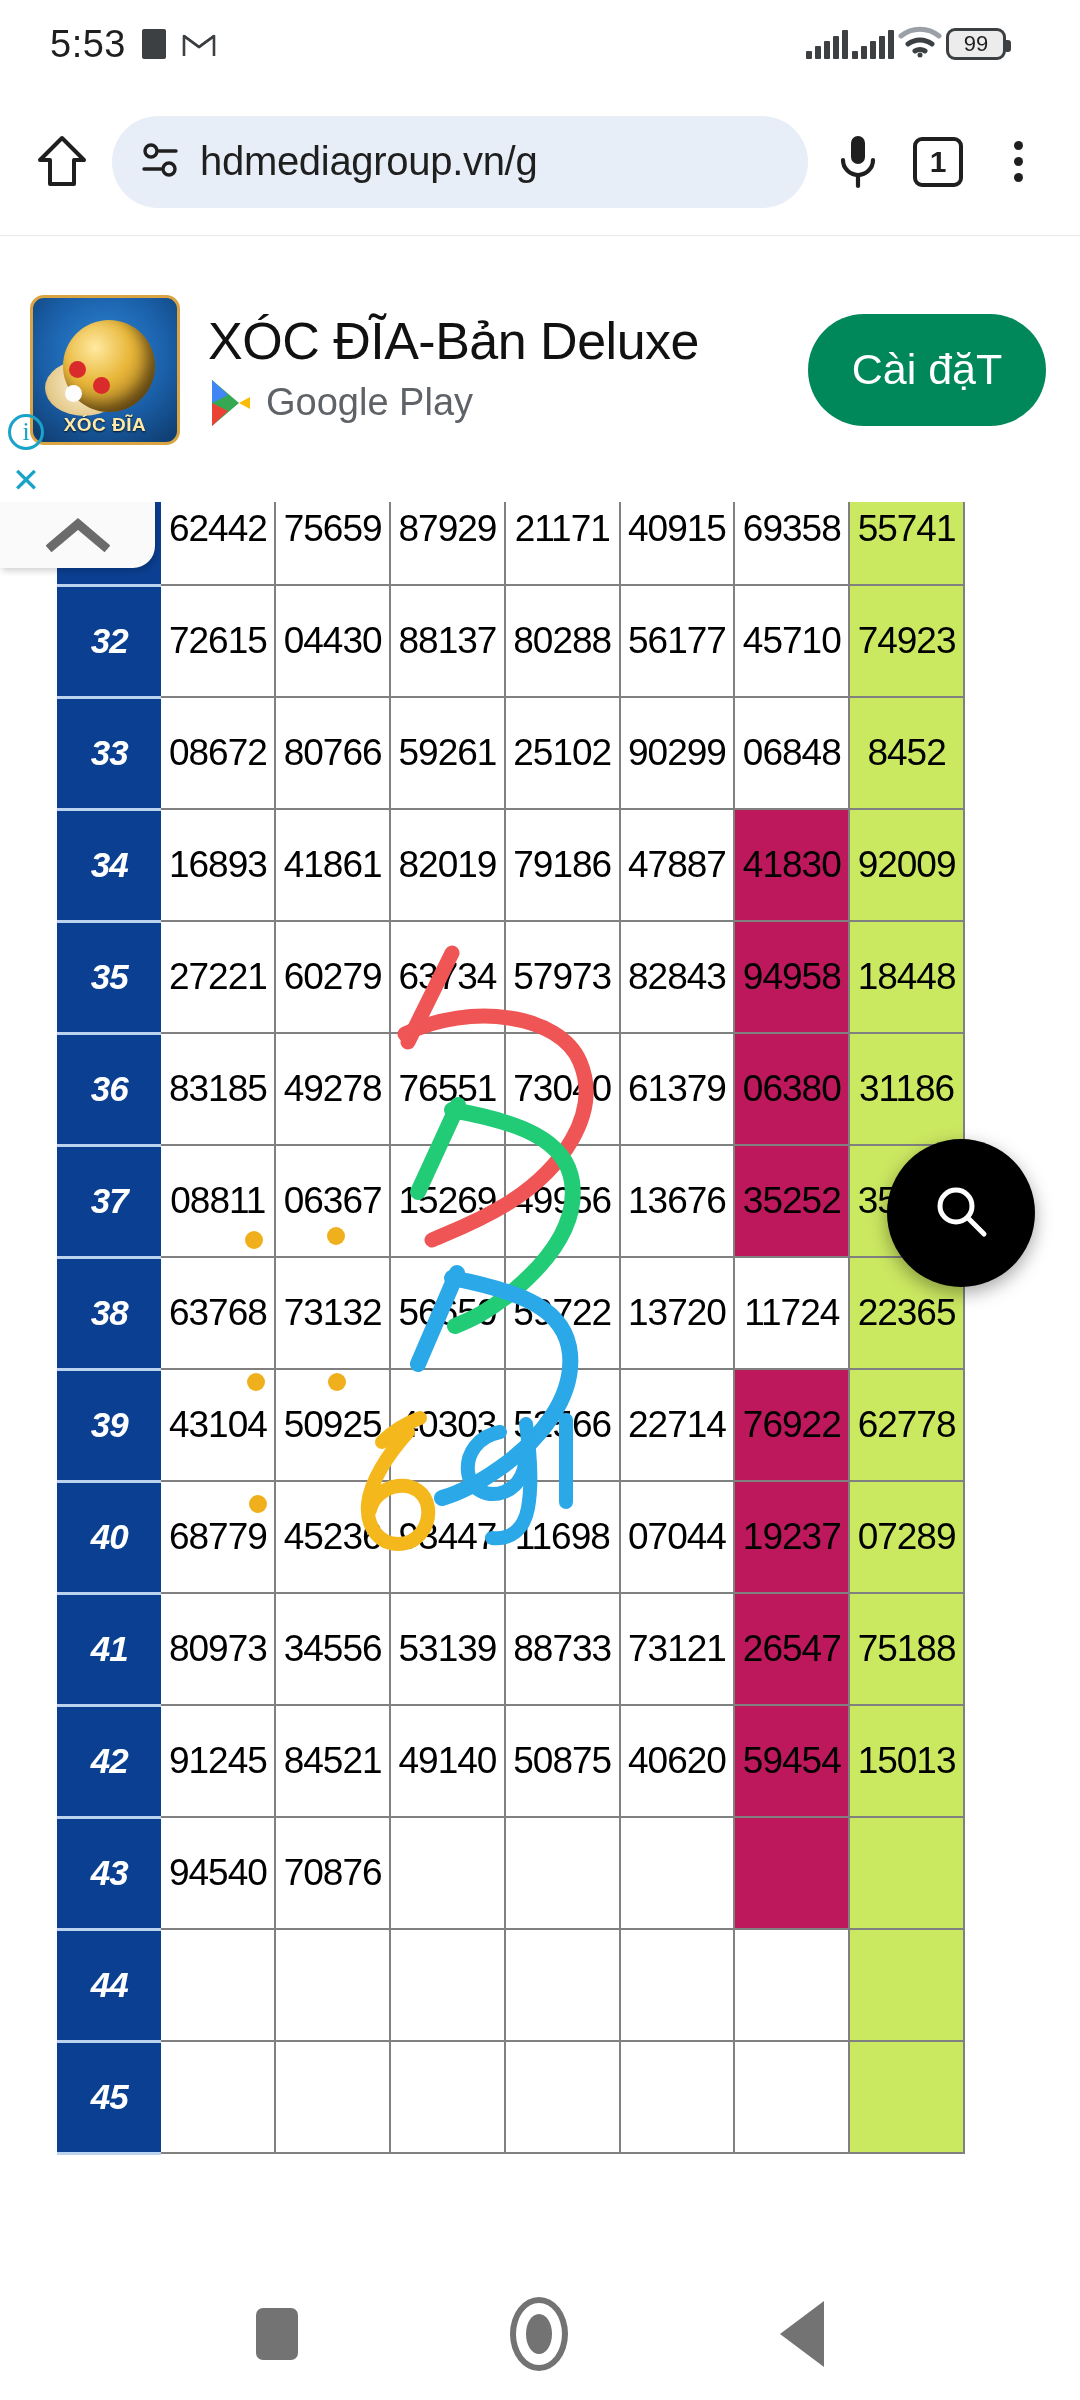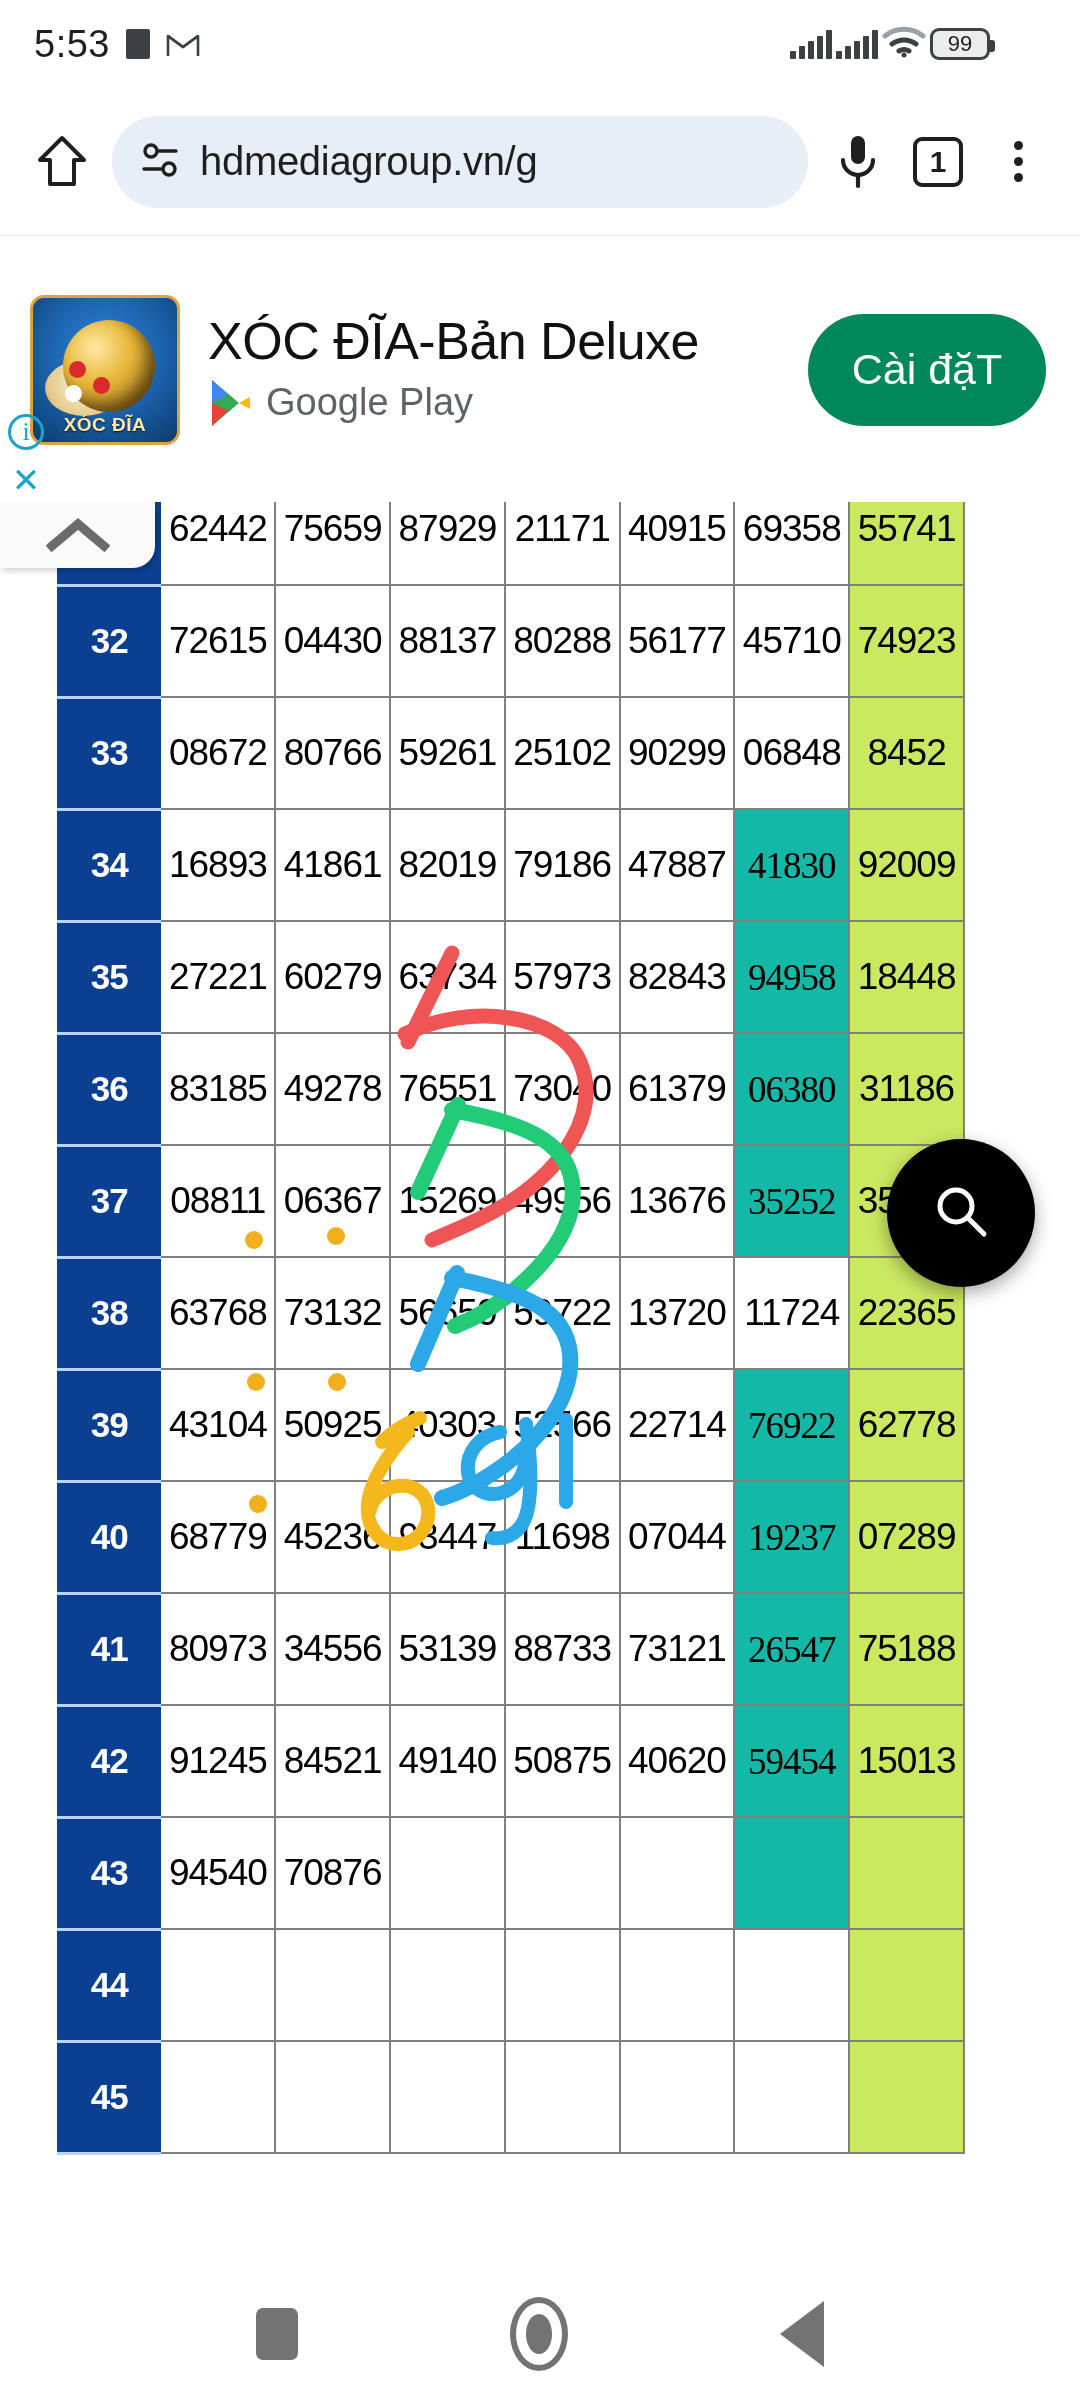--- a/index.html
+++ b/index.html
@@ -6,21 +6,21 @@
   html, body {
     width: 1080px; height: 2400px;
     background: #ffffff;
     font-family: "Liberation Sans", sans-serif;
     overflow: hidden;
   }
   #page { position: relative; width: 1080px; height: 2400px; background: #fff; }
 
   
   .statusbar {
-    position: absolute; top: 0; left: 0; width: 1024px; height: 88px;
+    position: absolute; top: 0; left: 16px; width: 1024px; height: 88px;
     display: flex; align-items: center; padding: 0 34px;
     background: #fff;
   }
   .sb-left { display: flex; align-items: center; gap: 16px; }
   .sb-time { font-size: 38px; color: #1f1f1f; letter-spacing: .5px; }
   .sb-sq { width: 24px; height: 30px; background: #3c4043; border-radius: 2px; }
   .sb-gmail { width: 34px; height: 28px; position: relative; }
   .sb-gmail svg { display: block; }
   .sb-right { margin-left: auto; display: flex; align-items: center; gap: 4px; }
   .sig { display: flex; align-items: flex-end; gap: 3px; height: 30px; }
@@ -128,24 +128,24 @@
     width: 908px;
   }
   table.grid td {
     height: 112px; border: 2px solid #808080;
     font-size: 37px; color: #000; text-align: center; vertical-align: middle;
     background: #fff; padding: 0; letter-spacing: -1px;
     font-family: "Liberation Sans", sans-serif;
   }
   table.grid td.rownum {
     width: 100px; background: #0b3f91; color: #fff; font-weight: 700;
-    border-color: #0b3f91; border-bottom: 3px solid #bcd3ef; font-size: 35px;
+    border-color: #0b3f91; border-bottom: 3px solid #bcd3ef; font-size: 35px; font-style: italic;
   }
   table.grid td.c { width: 112px; }
-  table.grid td.orange { background: #14b8a6; font-family: Liberation Serif, serif; }
+  table.grid td.orange { background: #be185d; }
   table.grid td.green  { background: #cbe861; }
 
   
   .collapse-btn {
     position: absolute; top: 0px; left: 0px; width: 155px; height: 66px;
     background: #fafafa; border-radius: 0 0 22px 0;
     box-shadow: 2px 3px 6px rgba(0,0,0,.18);
     display: flex; align-items: center; justify-content: center; z-index: 6;
   }
   .collapse-btn svg { display: block; }

